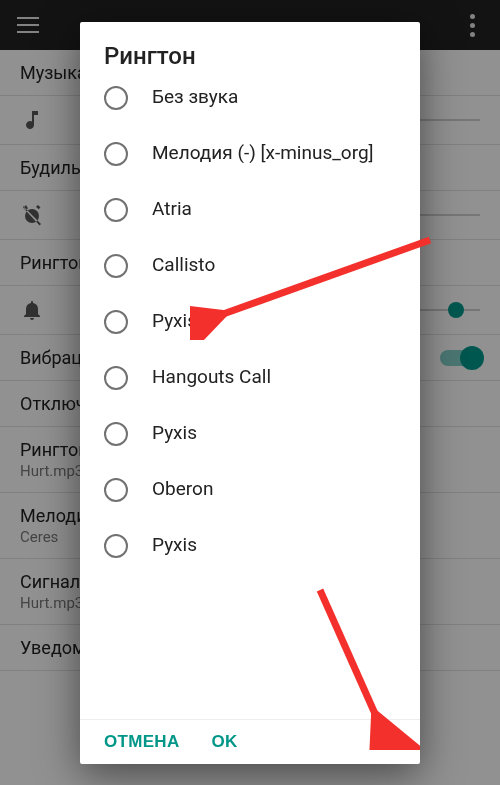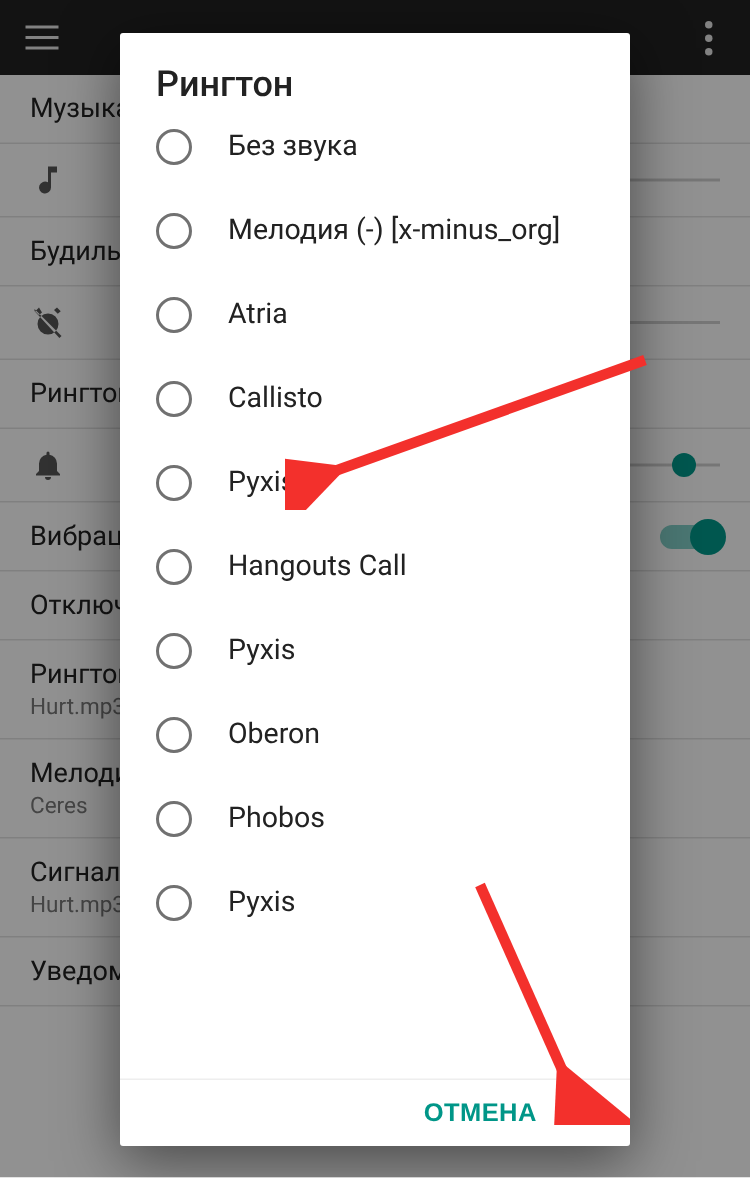--- a/index.html
+++ b/index.html
@@ -24,21 +24,21 @@
   .switch .knob { position:absolute; right:-4px; top:-4px; width:24px;height:24px;border-radius:50%; background:#009688; }
   .sicon { width:24px; height:24px; }
 
   .scrim { position:absolute; inset:0; background:rgba(0,0,0,0.42); }
   .dialog { position:absolute; left:80px; top:22px; width:340px; height:742px; background:#fff; display:flex; flex-direction:column; box-shadow: 0 10px 40px rgba(0,0,0,0.5); border-radius:2px; }
   .dialog-title { padding: 20px 24px 8px; font-size:24px; font-weight:500; color:#222; }
   .dialog-list { flex:1; overflow:hidden; }
   .ritem { display:flex; align-items:flex-start; gap:24px; padding: 8px 24px; min-height:56px; }
   .radio { width:24px; height:24px; border:2.5px solid #717171; border-radius:50%; flex-shrink:0; }
   .rlabel { font-size:19px; color:#222; line-height:1.15; }
-  .dialog-actions { border-top:1px solid #eee; display:flex; justify-content:flex-end; gap:12px; padding: 12px 24px; }
+  .dialog-actions { border-top:1px solid #eee; display:flex; gap:32px; padding: 12px 24px; }
   .dlgbtn { font-size:17px; font-weight:600; color:#009688; letter-spacing:0.3px; background:none; border:none; cursor:pointer; }
 
   .arrow { position:absolute; pointer-events:none; }
 </style>
 </head>
 <body>
 
 <div class="screen">
   <div class="topbar">
     <div class="hamburger">
@@ -149,24 +149,20 @@
       <div class="ritem">
           <div class="radio"></div>
           <div class="rlabel">Pyxis</div>
         </div>
       <div class="ritem">
           <div class="radio"></div>
           <div class="rlabel">Oberon</div>
         </div>
       <div class="ritem">
           <div class="radio"></div>
-          <div class="rlabel">Phobos</div>
-        </div>
-      <div class="ritem">
-          <div class="radio"></div>
           <div class="rlabel">Pyxis</div>
         </div>
     </div>
     <div class="dialog-actions">
       <button class="dlgbtn">ОТМЕНА</button>
       <button class="dlgbtn">OK</button>
     </div>
   </div>
 
   <svg class="arrow" style="left:190px; top:230px;" width="250" height="110" viewBox="0 0 250 110">

